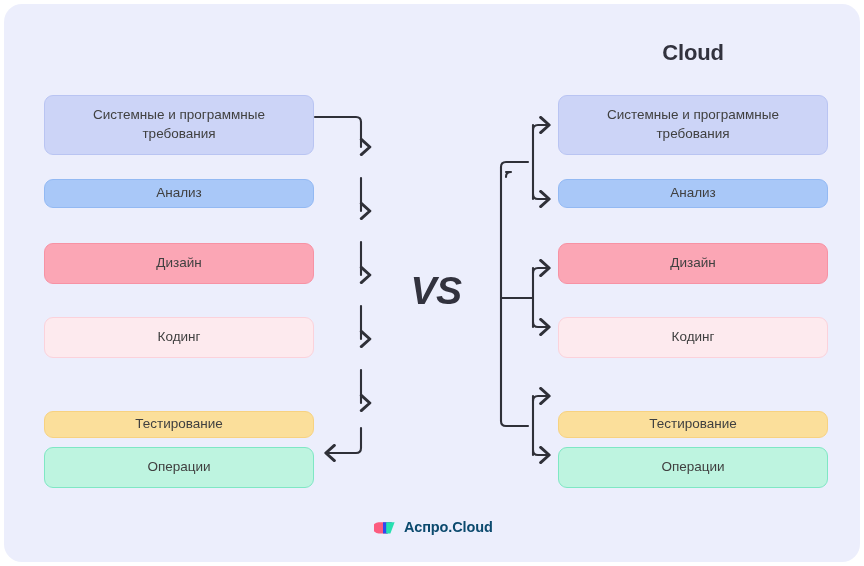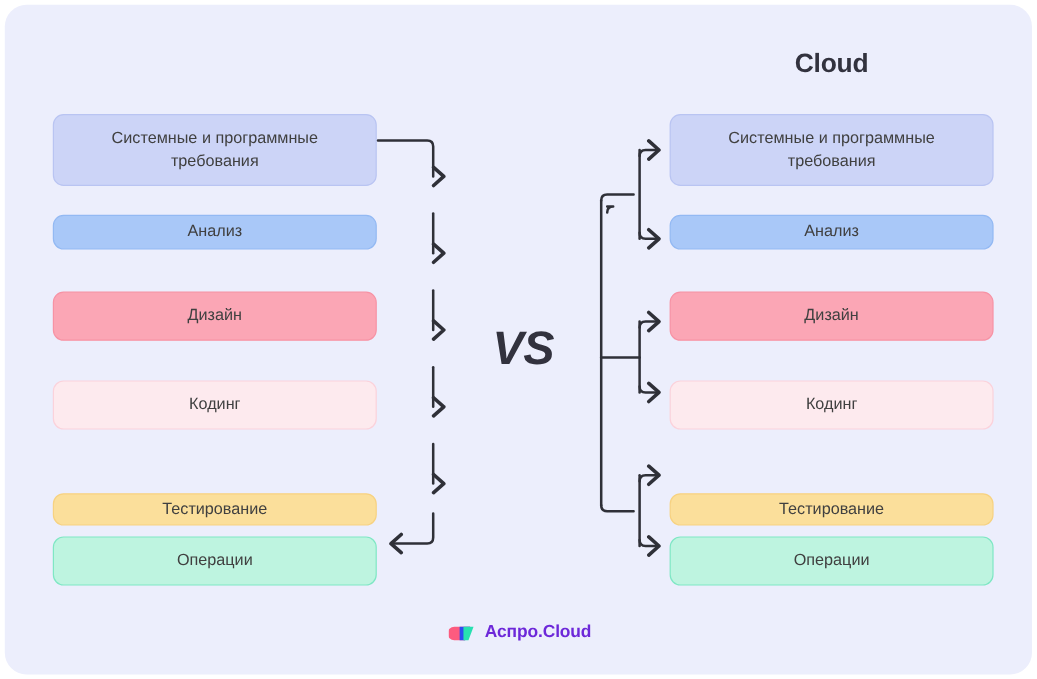--- a/index.html
+++ b/index.html
@@ -94,21 +94,21 @@
     left: 370px;
     top: 511px;
     height: 24px;
     display: flex;
     align-items: center;
     gap: 8px;
   }
   #brand-name {
     font-size: 14.5px;
     font-weight: bold;
-    color: #6d28d9;
+    color: #0c4a6e;
     letter-spacing: -0.1px;
     white-space: nowrap;
   }
 </style>
 </head>
 <body style="background-color: rgb(255, 255, 255);">
 
 <div class="card" style="background-color: rgb(236, 238, 252);">
 
   <div class="col-title" id="title-agile">Cloud</div>

